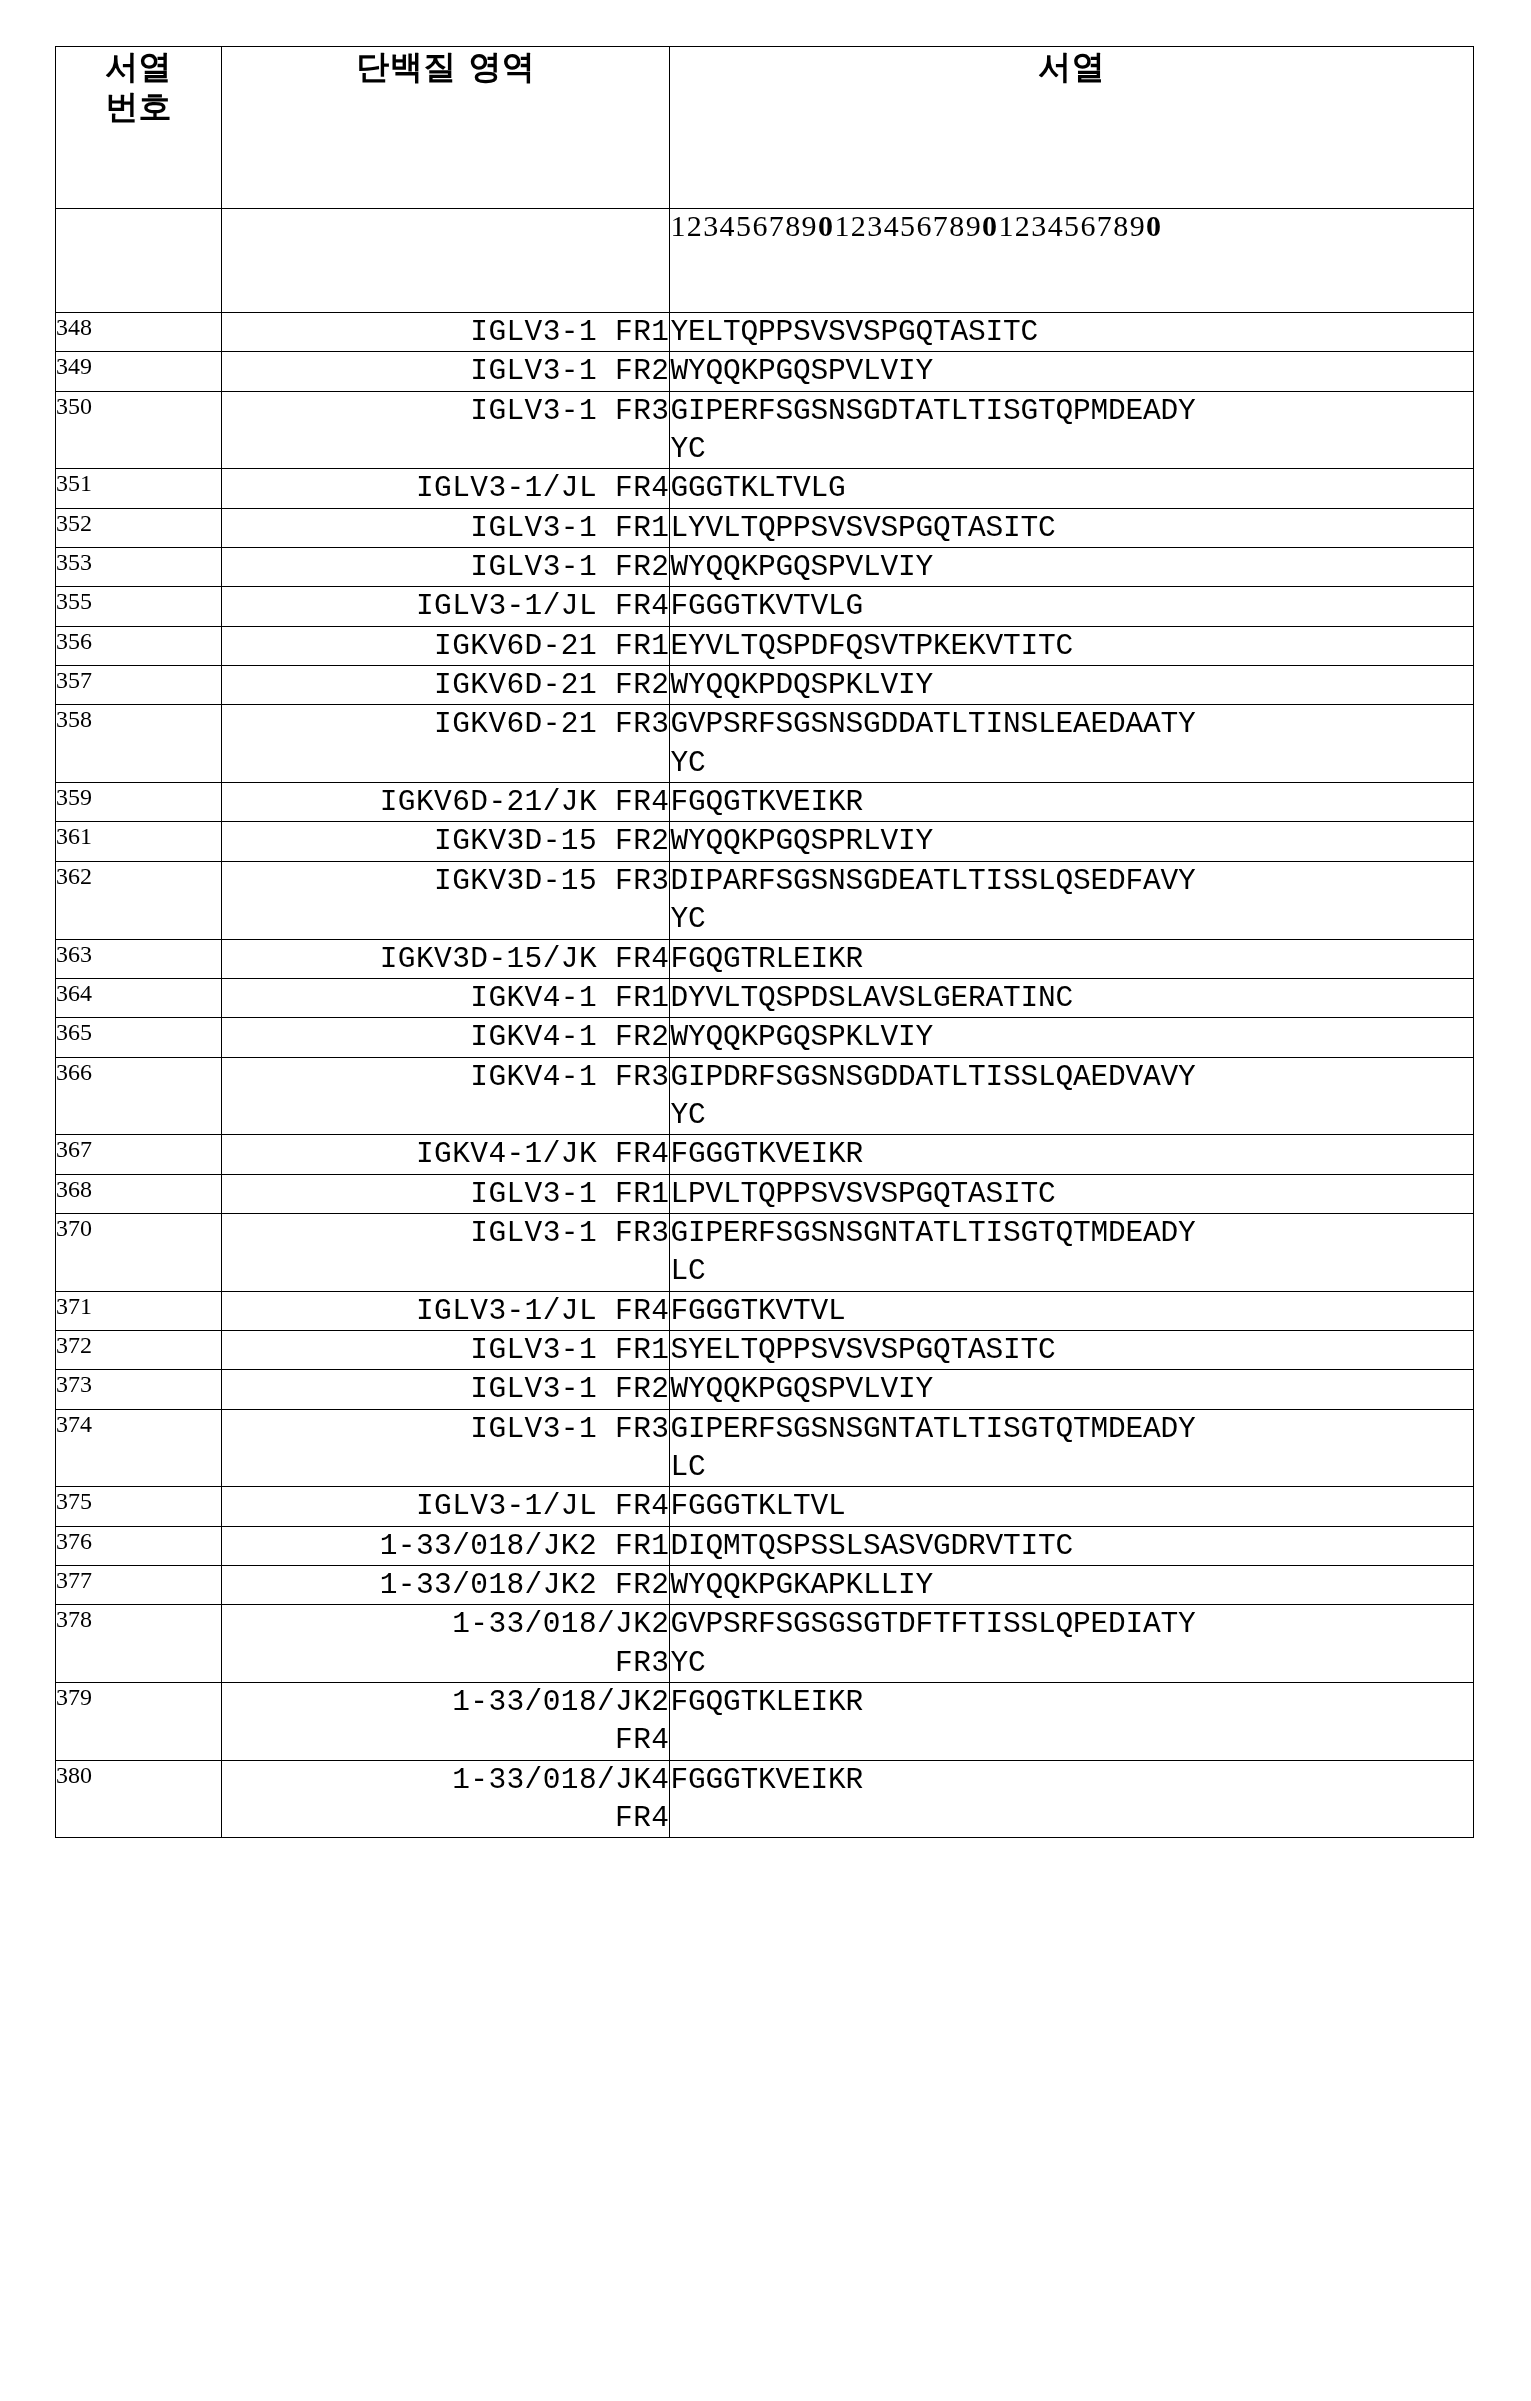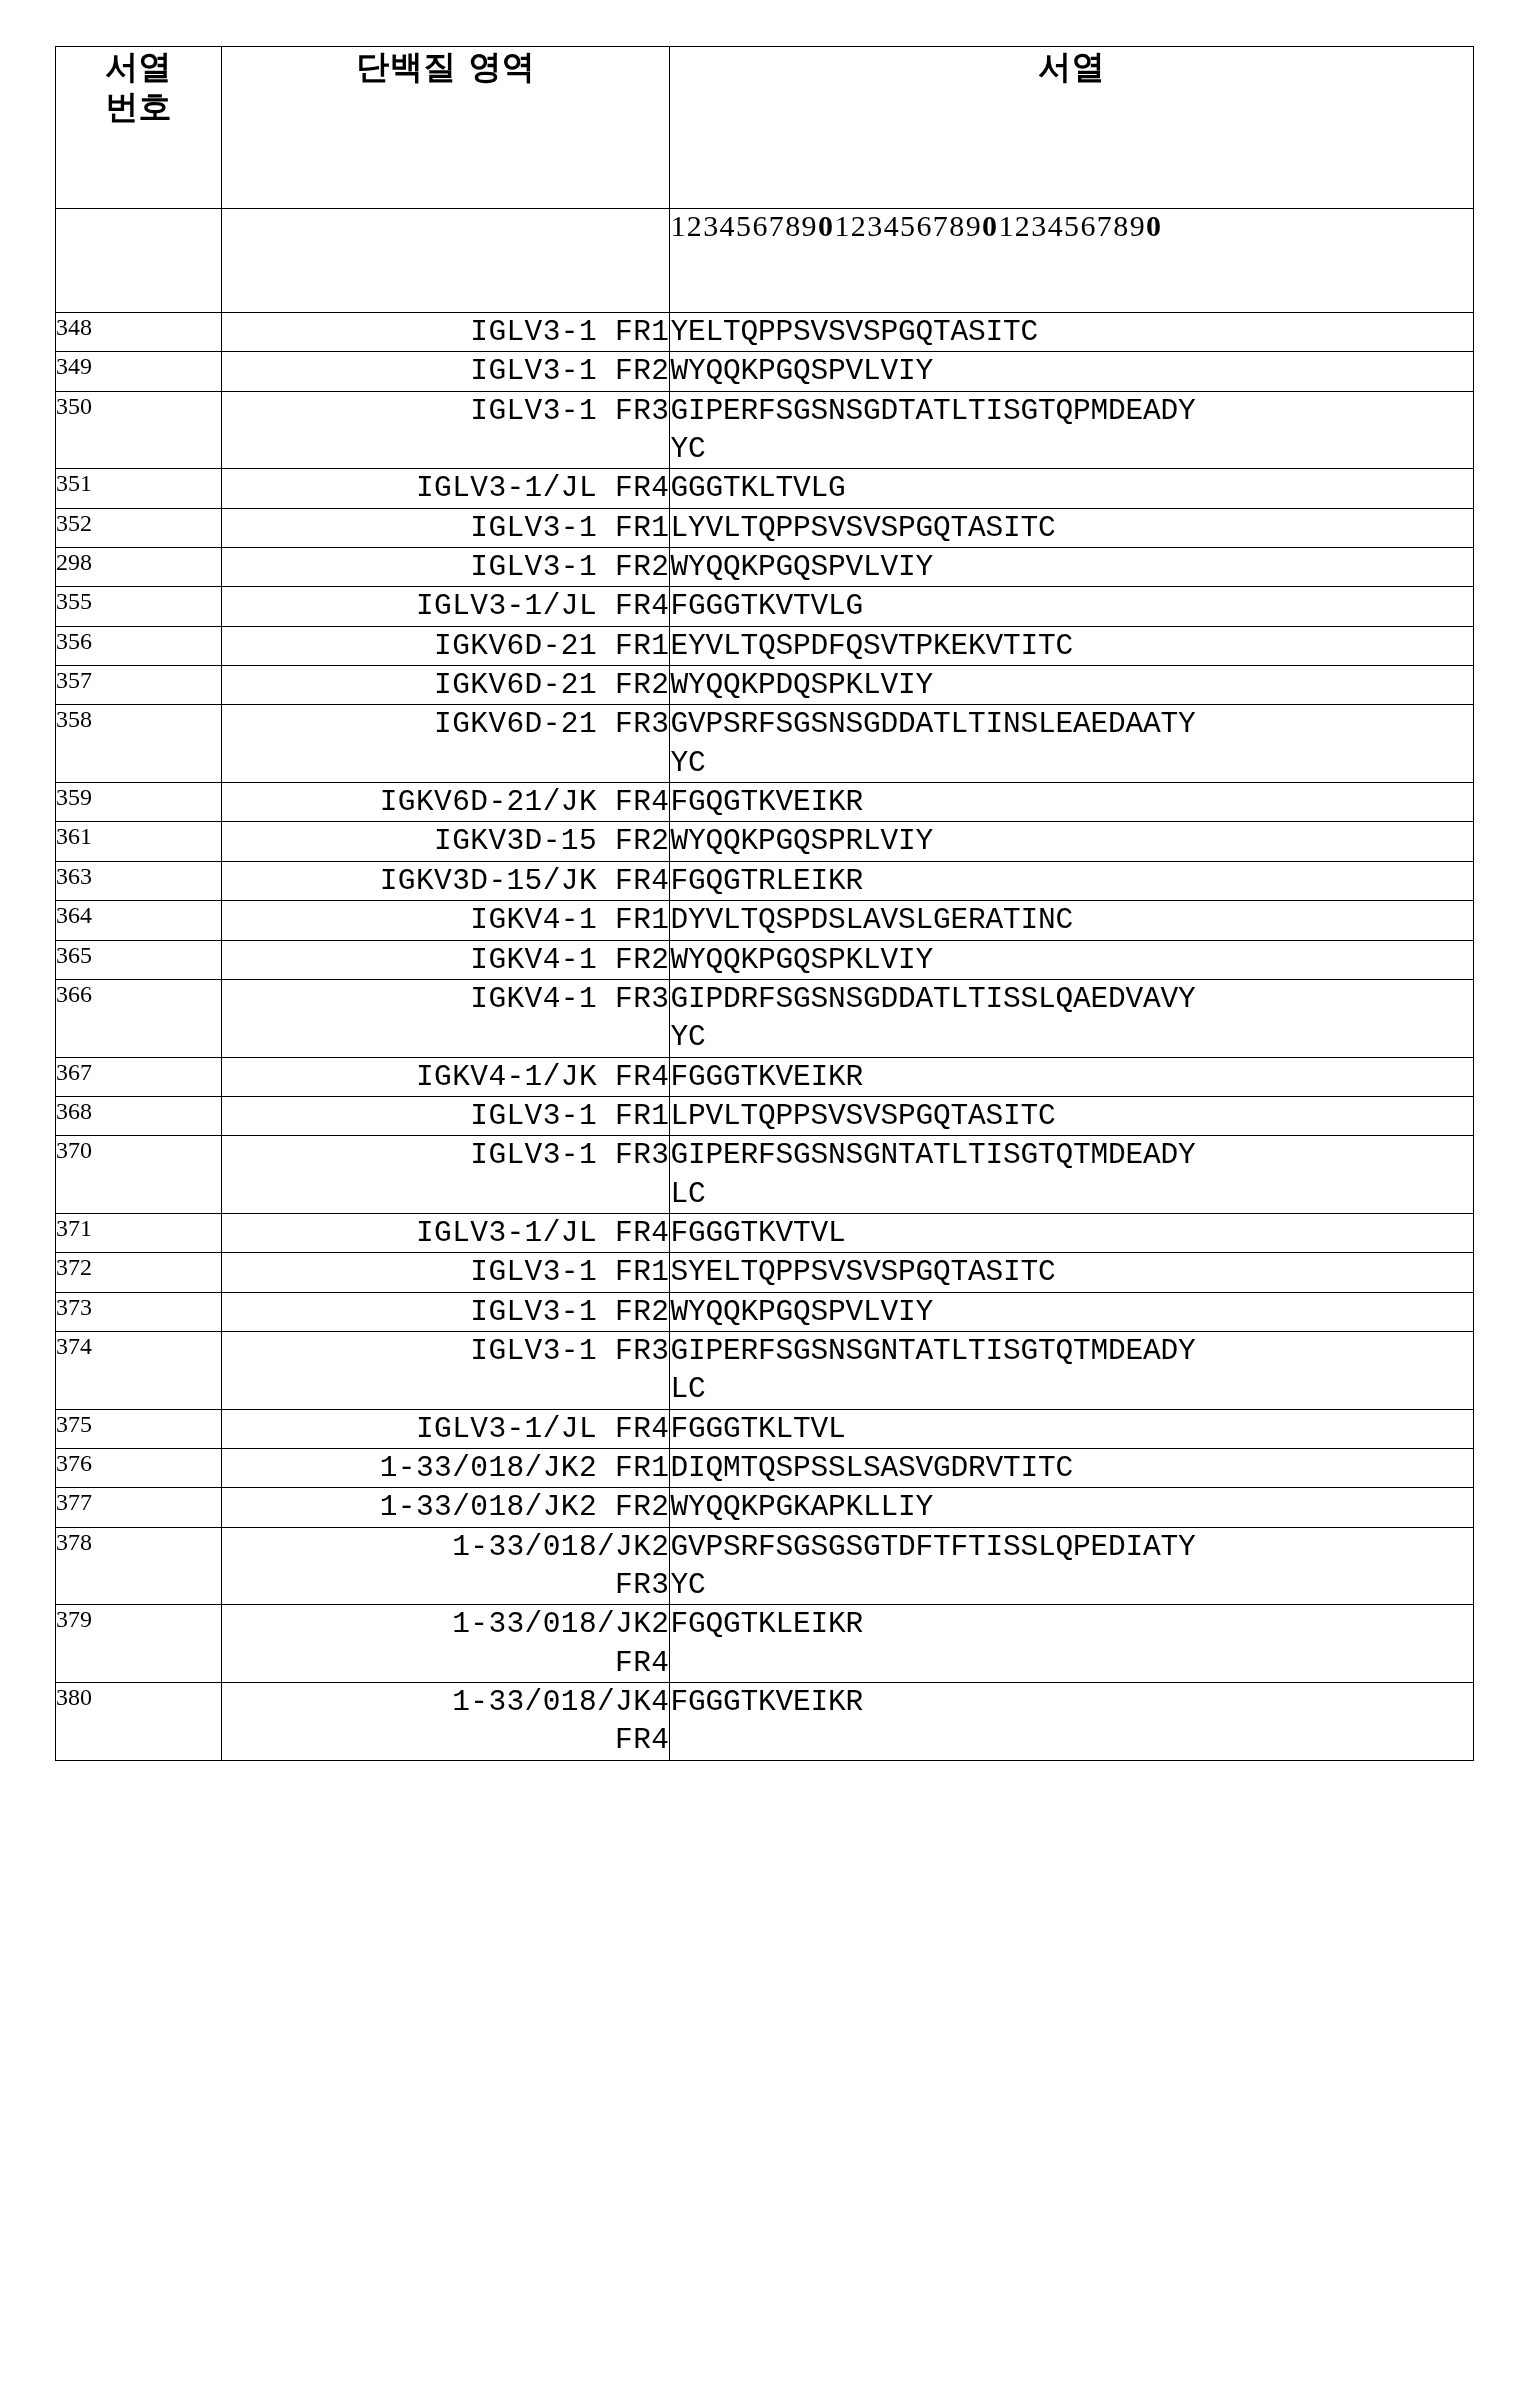--- a/index.html
+++ b/index.html
@@ -153,21 +153,21 @@
             <td class="num-cell">351</td>
             <td class="reg-cell">IGLV3-1/JL  FR4</td>
             <td class="seq-cell">GGGTKLTVLG</td>
           </tr>
           <tr>
             <td class="num-cell">352</td>
             <td class="reg-cell">IGLV3-1  FR1</td>
             <td class="seq-cell">LYVLTQPPSVSVSPGQTASITC</td>
           </tr>
           <tr>
-            <td class="num-cell">298</td>
+            <td class="num-cell">353</td>
             <td class="reg-cell">IGLV3-1  FR2</td>
             <td class="seq-cell">WYQQKPGQSPVLVIY</td>
           </tr>
           <tr>
             <td class="num-cell">355</td>
             <td class="reg-cell">IGLV3-1/JL  FR4</td>
             <td class="seq-cell">FGGGTKVTVLG</td>
           </tr>
           <tr>
             <td class="num-cell">356</td>
@@ -187,20 +187,26 @@
           </tr>
           <tr>
             <td class="num-cell">359</td>
             <td class="reg-cell">IGKV6D-21/JK  FR4</td>
             <td class="seq-cell">FGQGTKVEIKR</td>
           </tr>
           <tr>
             <td class="num-cell">361</td>
             <td class="reg-cell">IGKV3D-15  FR2</td>
             <td class="seq-cell">WYQQKPGQSPRLVIY</td>
+          </tr>
+          <tr>
+            <td class="num-cell">362</td>
+            <td class="reg-cell">IGKV3D-15  FR3</td>
+            <td class="seq-cell">DIPARFSGSNSGDEATLTISSLQSEDFAVY
+YC</td>
           </tr>
           <tr>
             <td class="num-cell">363</td>
             <td class="reg-cell">IGKV3D-15/JK  FR4</td>
             <td class="seq-cell">FGQGTRLEIKR</td>
           </tr>
           <tr>
             <td class="num-cell">364</td>
             <td class="reg-cell">IGKV4-1  FR1</td>
             <td class="seq-cell">DYVLTQSPDSLAVSLGERATINC</td>

